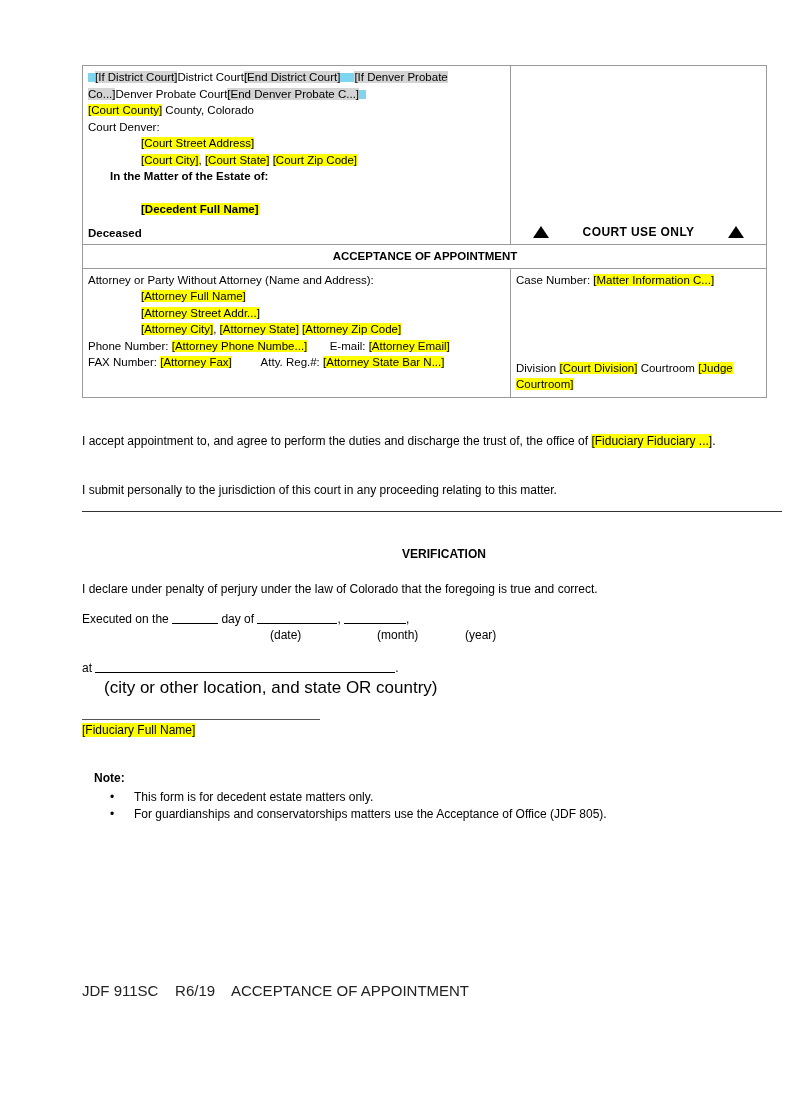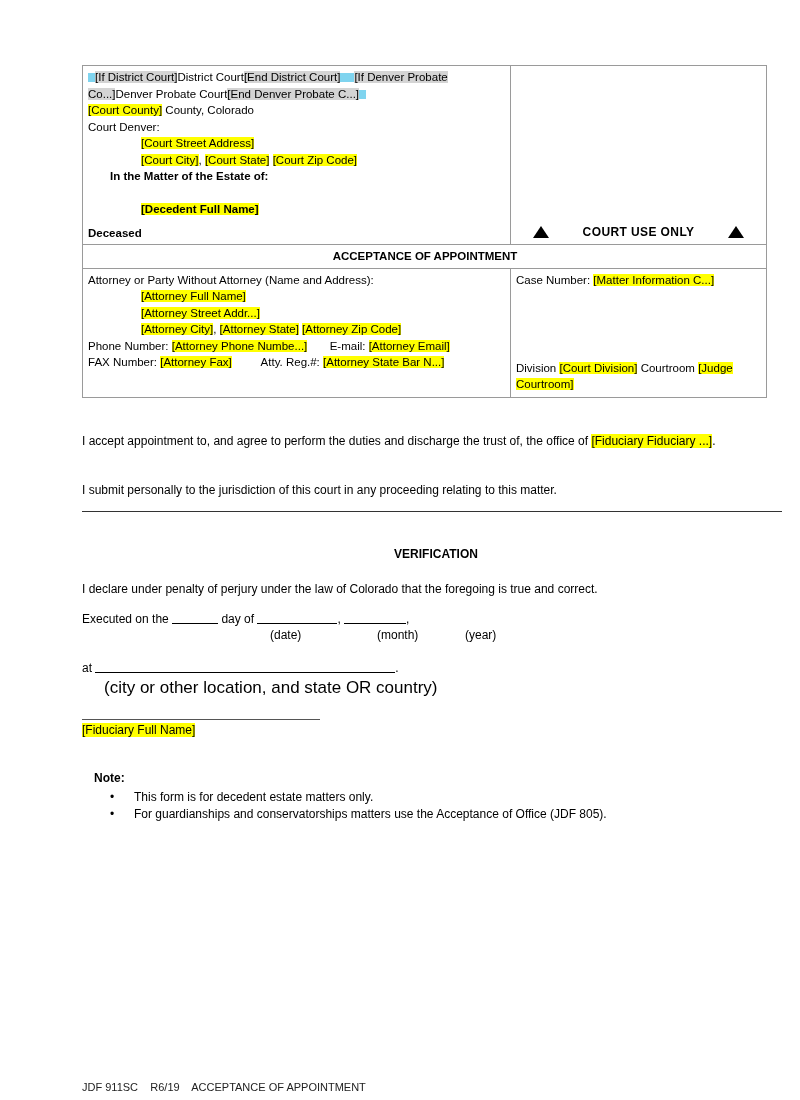--- a/index.html
+++ b/index.html
@@ -134,21 +134,21 @@
     position: absolute;
     left: 0;
     top: 511px;
     width: 700px;
     height: 0;
     border-top: 1.3px solid #333333;
   }
 
   .verification {
     position: absolute;
-    left: 4px;
+    left: 12px;
     top: 547px;
     width: 700px;
     text-align: center;
     font-weight: bold;
     font-size: 12px;
   }
 
   .p-declare { top: 580px; }
 
   .exec-line {
@@ -233,22 +233,22 @@
   }
   .note-list li .bullet {
     position: absolute;
     left: 28px;
     top: 0;
   }
 
   .footer {
     position: absolute;
     left: 0;
-    top: 1081px;
-    font-size: 11px;
+    top: 982px;
+    font-size: 15px;
     color: #222;
     white-space: pre;
   }
 </style>
 </head>
 <body>
 
 <div class="page">
 
   <table class="caption-table">

